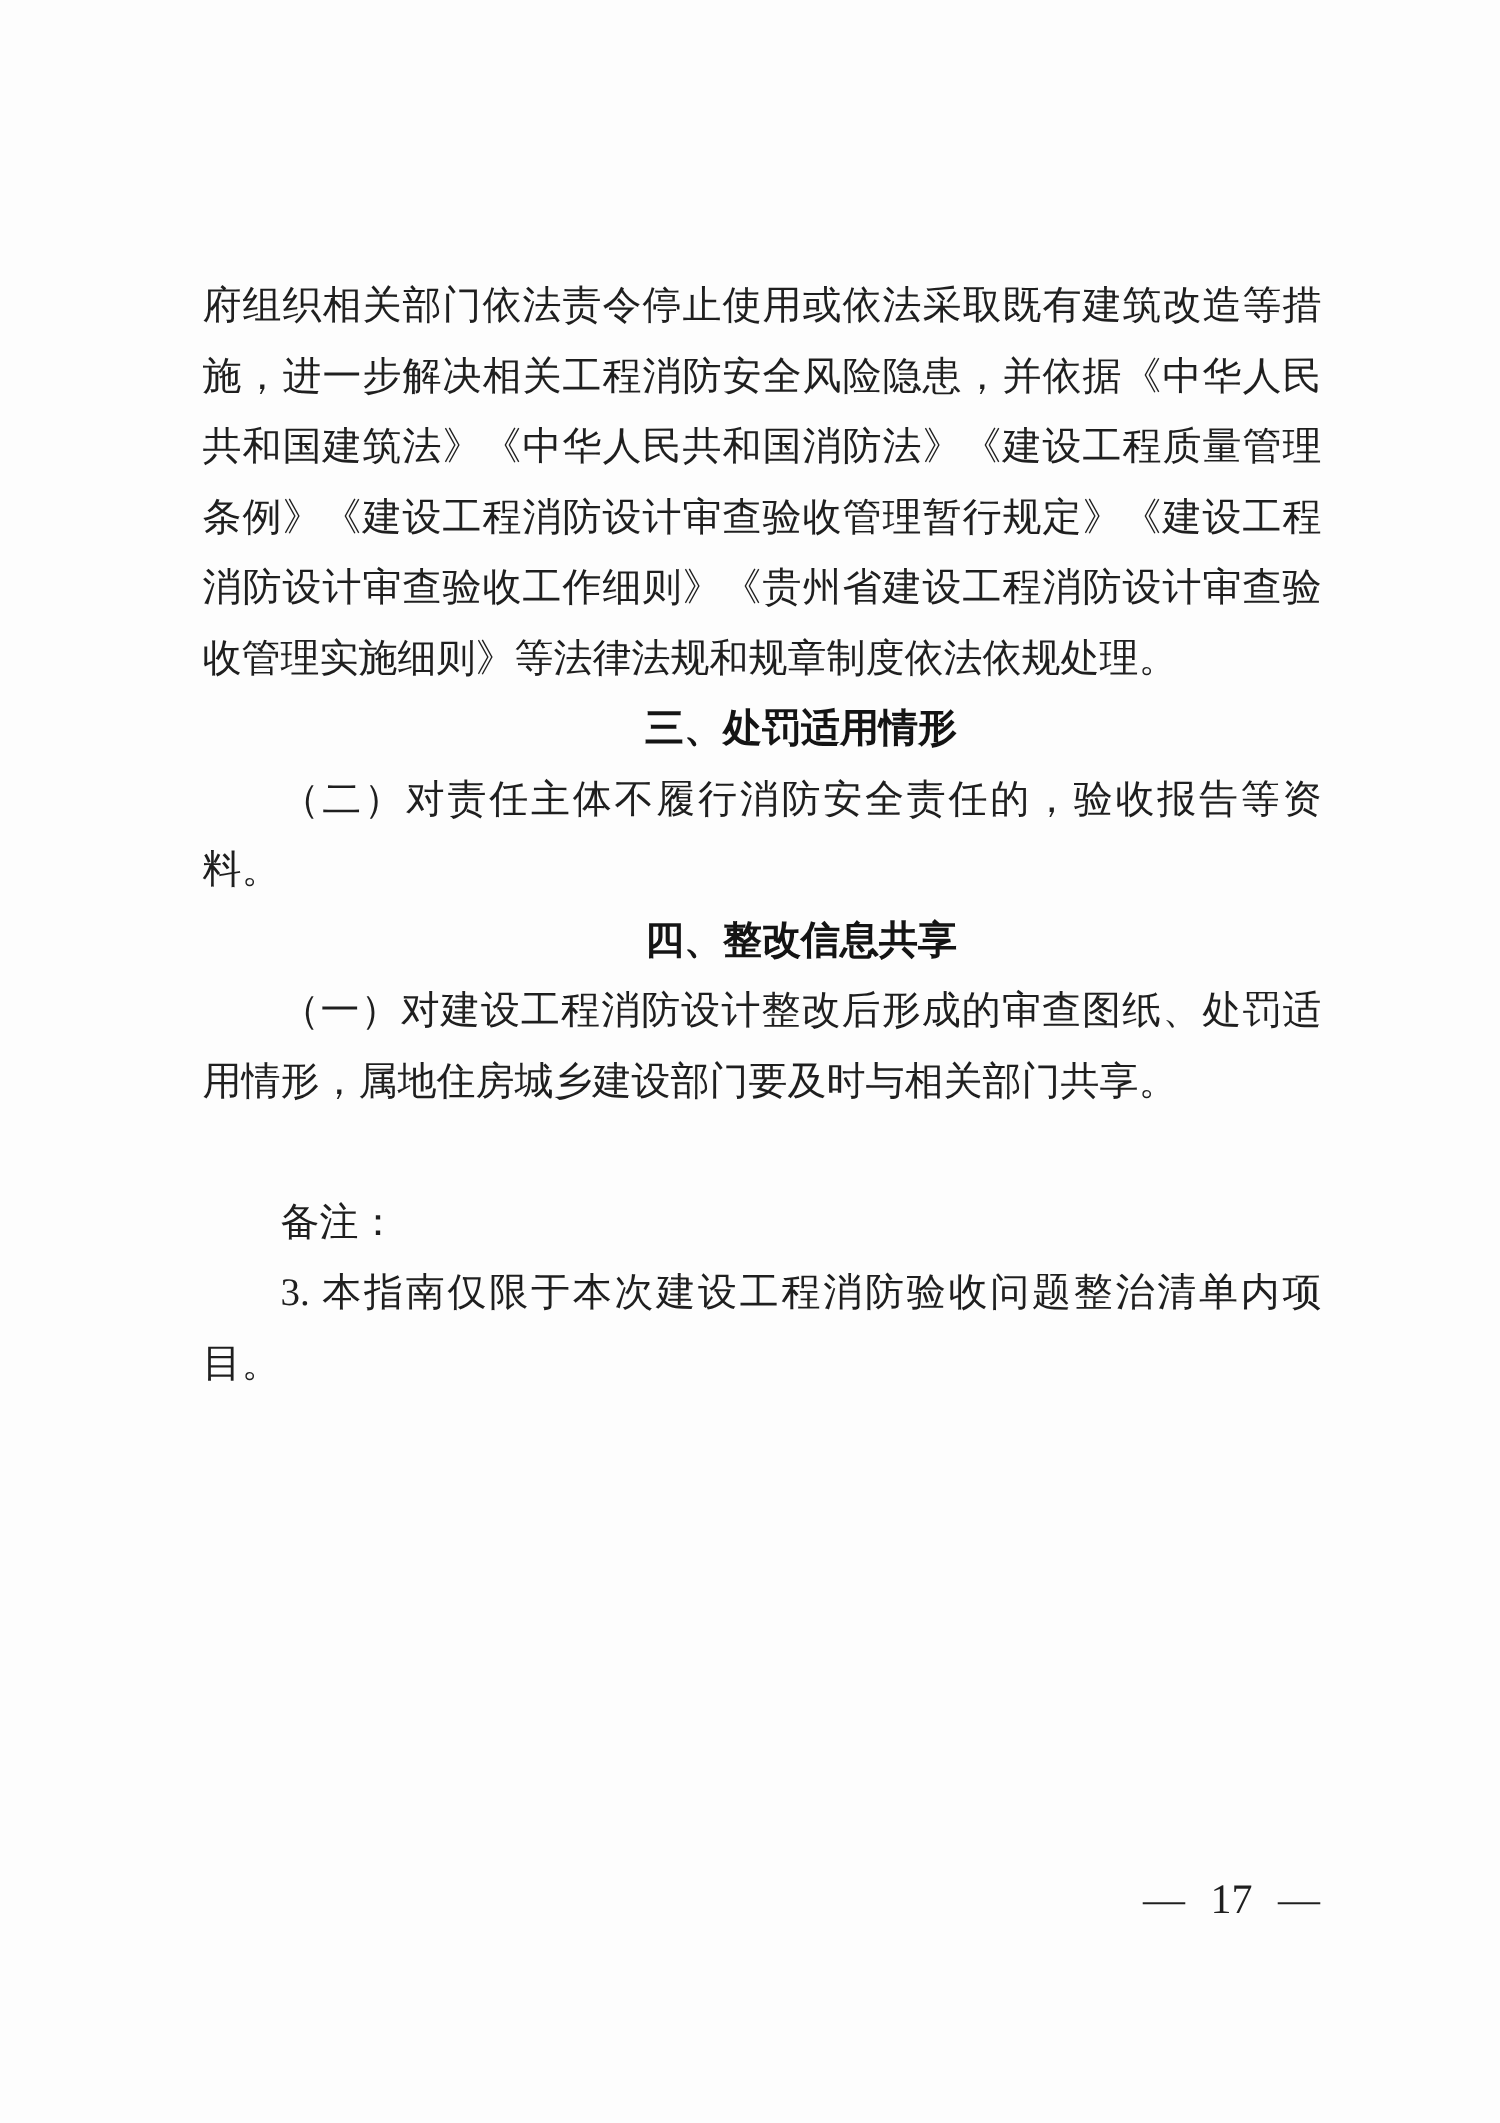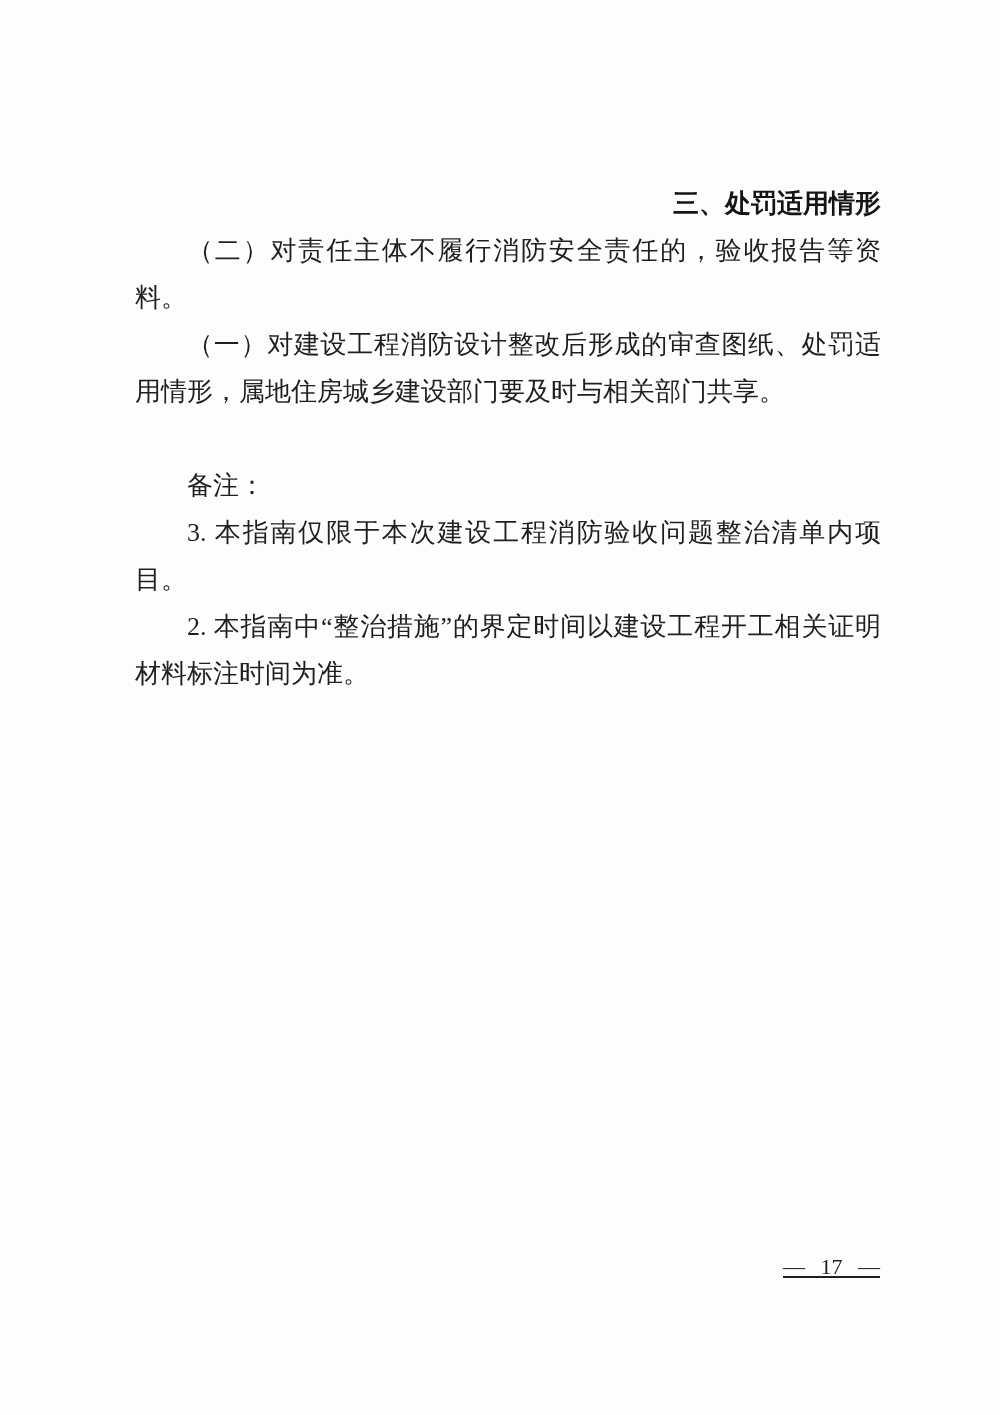--- a/index.html
+++ b/index.html
@@ -31,54 +31,54 @@
     padding: 0;
   }
   .para-indent {
     text-indent: 2em;
   }
   .section-heading {
     text-indent: 2em;
     font-weight: 700;
     font-family: "Liberation Sans", sans-serif;
     color: #141414;
-    text-align: right;
+    text-align: center;
   }
   .notes-label {
     text-indent: 2em;
     margin-top: 47px !important;
   }
   .page-number {
     position: absolute;
     top: 1252px;
     right: 120px;
-    font-size: 22px;
+    font-size: 28px;
     line-height: 30px;
     color: #1f1f1f;
     word-spacing: 10px;
     white-space: nowrap;
-    text-decoration: underline;
   }
 </style>
 </head>
 <body>
 
 <div class="page">
   <div class="content">
+    <p>府组织相关部门依法责令停止使用或依法采取既有建筑改造等措施，进一步解决相关工程消防安全风险隐患，并依据《中华人民共和国建筑法》《中华人民共和国消防法》《建设工程质量管理条例》《建设工程消防设计审查验收管理暂行规定》《建设工程消防设计审查验收工作细则》《贵州省建设工程消防设计审查验收管理实施细则》等法律法规和规章制度依法依规处理。</p>
 
     <p class="section-heading">三、处罚适用情形</p>
 
 
     <p class="para-indent">（二）对责任主体不履行消防安全责任的，验收报告等资料。</p>
 
+    <p class="section-heading">四、整改信息共享</p>
 
     <p class="para-indent">（一）对建设工程消防设计整改后形成的审查图纸、处罚适用情形，属地住房城乡建设部门要及时与相关部门共享。</p>
 
 
     <p class="notes-label">备注：</p>
 
     <p class="para-indent">3. 本指南仅限于本次建设工程消防验收问题整治清单内项目。</p>
 
-    <p class="para-indent">2. 本指南中“整治措施”的界定时间以建设工程开工相关证明材料标注时间为准。</p>
   </div>
 
   <div class="page-number">— 17 —</div>
 </div>
 
 </body></html>

